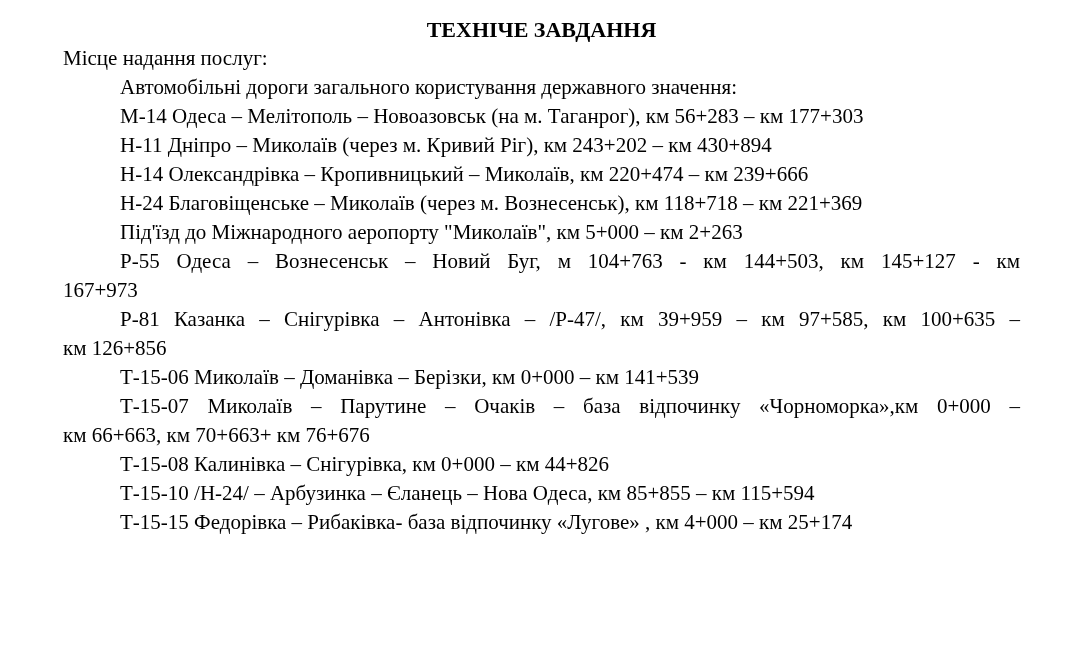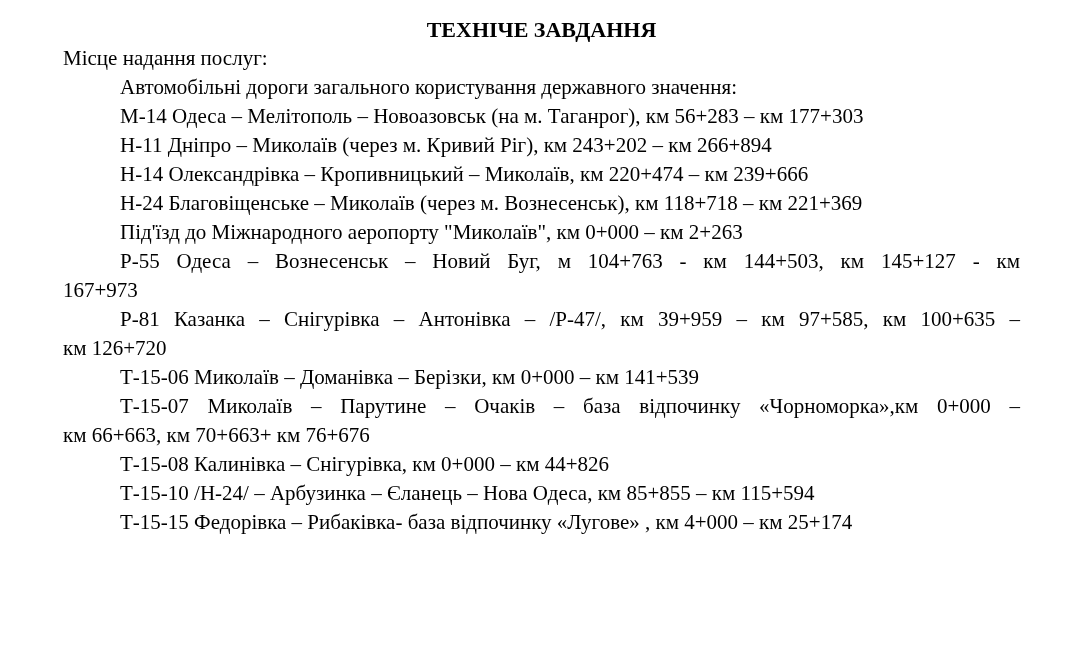--- a/index.html
+++ b/index.html
@@ -53,44 +53,44 @@
 
     <p>
       <span class="ln ind" style="display:block">Автомобільні дороги загального користування державного значення:</span>
     </p>
 
     <p>
       <span class="ln ind" style="display:block">М-14 Одеса – Мелітополь – Новоазовськ (на м. Таганрог), км 56+283 – км 177+303</span>
     </p>
 
     <p>
-      <span class="ln ind" style="display:block">Н-11 Дніпро – Миколаїв (через м. Кривий Ріг), км 243+202 – км 266+894</span>
+      <span class="ln ind" style="display:block">Н-11 Дніпро – Миколаїв (через м. Кривий Ріг), км 243+202 – км 430+894</span>
     </p>
 
     <p>
       <span class="ln ind" style="display:block">Н-14 Олександрівка – Кропивницький – Миколаїв, км 220+474 – км 239+666</span>
     </p>
 
     <p>
       <span class="ln ind" style="display:block">Н-24 Благовіщенське – Миколаїв (через м. Вознесенськ), км 118+718 – км 221+369</span>
     </p>
 
     <p>
-      <span class="ln ind" style="display:block">Під'їзд до Міжнародного аеропорту "Миколаїв", км 0+000 – км 2+263</span>
+      <span class="ln ind" style="display:block">Під'їзд до Міжнародного аеропорту "Миколаїв", км 5+000 – км 2+263</span>
     </p>
 
     <p>
       <span class="ln ind fill" style="display:block">Р-55 Одеса – Вознесенськ – Новий Буг, м 104+763 - км 144+503, км 145+127 - км</span>
       <span class="ln" style="display:block">167+973</span>
     </p>
 
 
     <p>
       <span class="ln ind fill" style="display:block">Р-81 Казанка – Снігурівка – Антонівка – /Р-47/, км 39+959 – км 97+585, км 100+635 –</span>
-      <span class="ln" style="display:block">км 126+720</span>
+      <span class="ln" style="display:block">км 126+856</span>
     </p>
 
 
     <p>
       <span class="ln ind" style="display:block">Т-15-06 Миколаїв – Доманівка – Берізки, км 0+000 – км 141+539</span>
     </p>
 
     <p>
       <span class="ln ind fill" style="display:block">Т-15-07 Миколаїв – Парутине – Очаків – база відпочинку «Чорноморка»,км 0+000 –</span>
       <span class="ln" style="display:block">км 66+663, км 70+663+ км 76+676</span>

